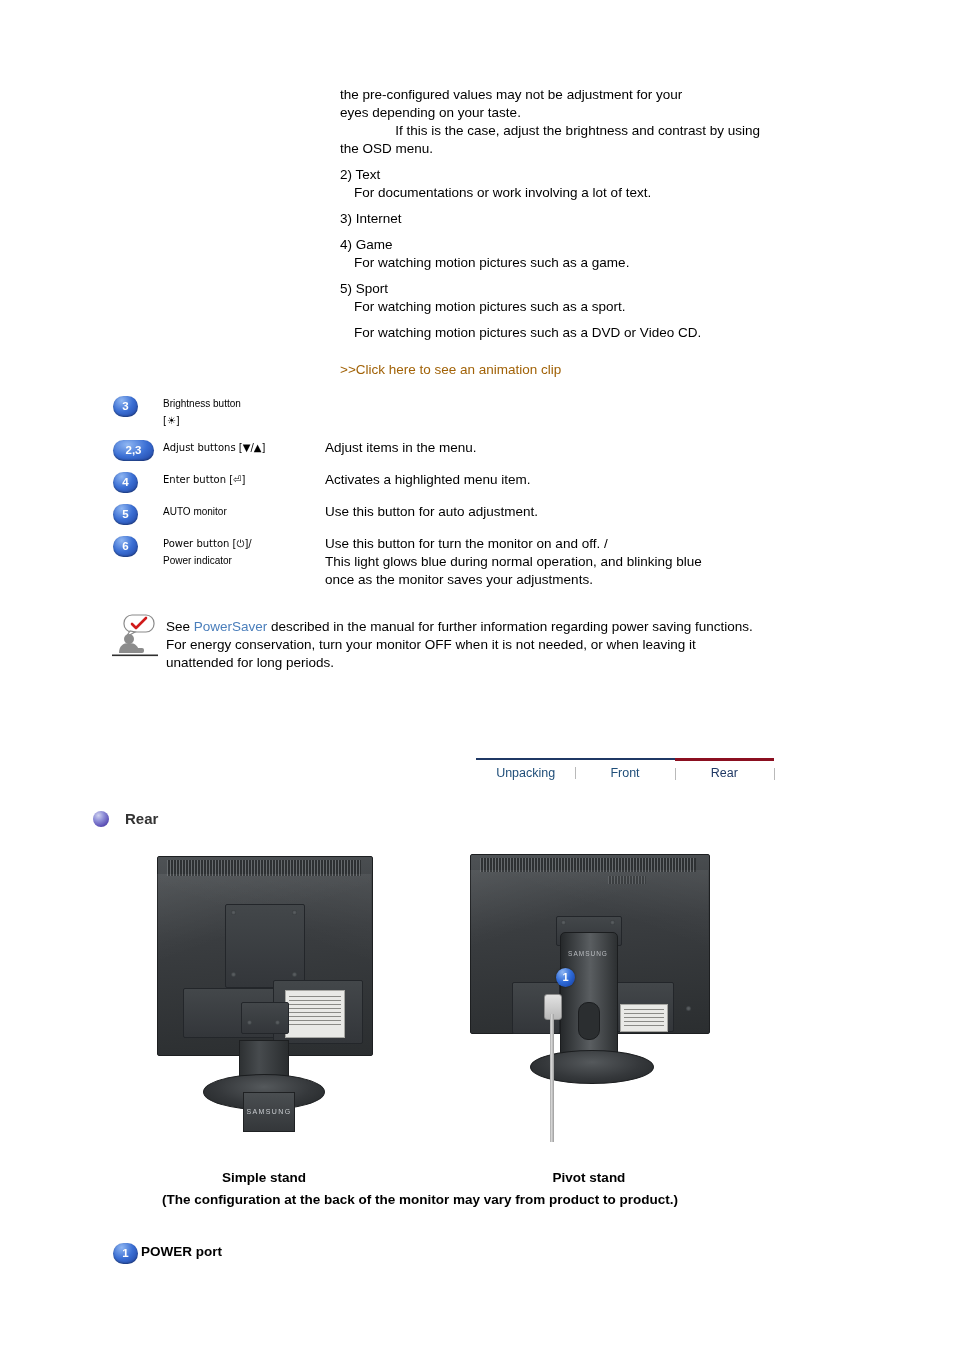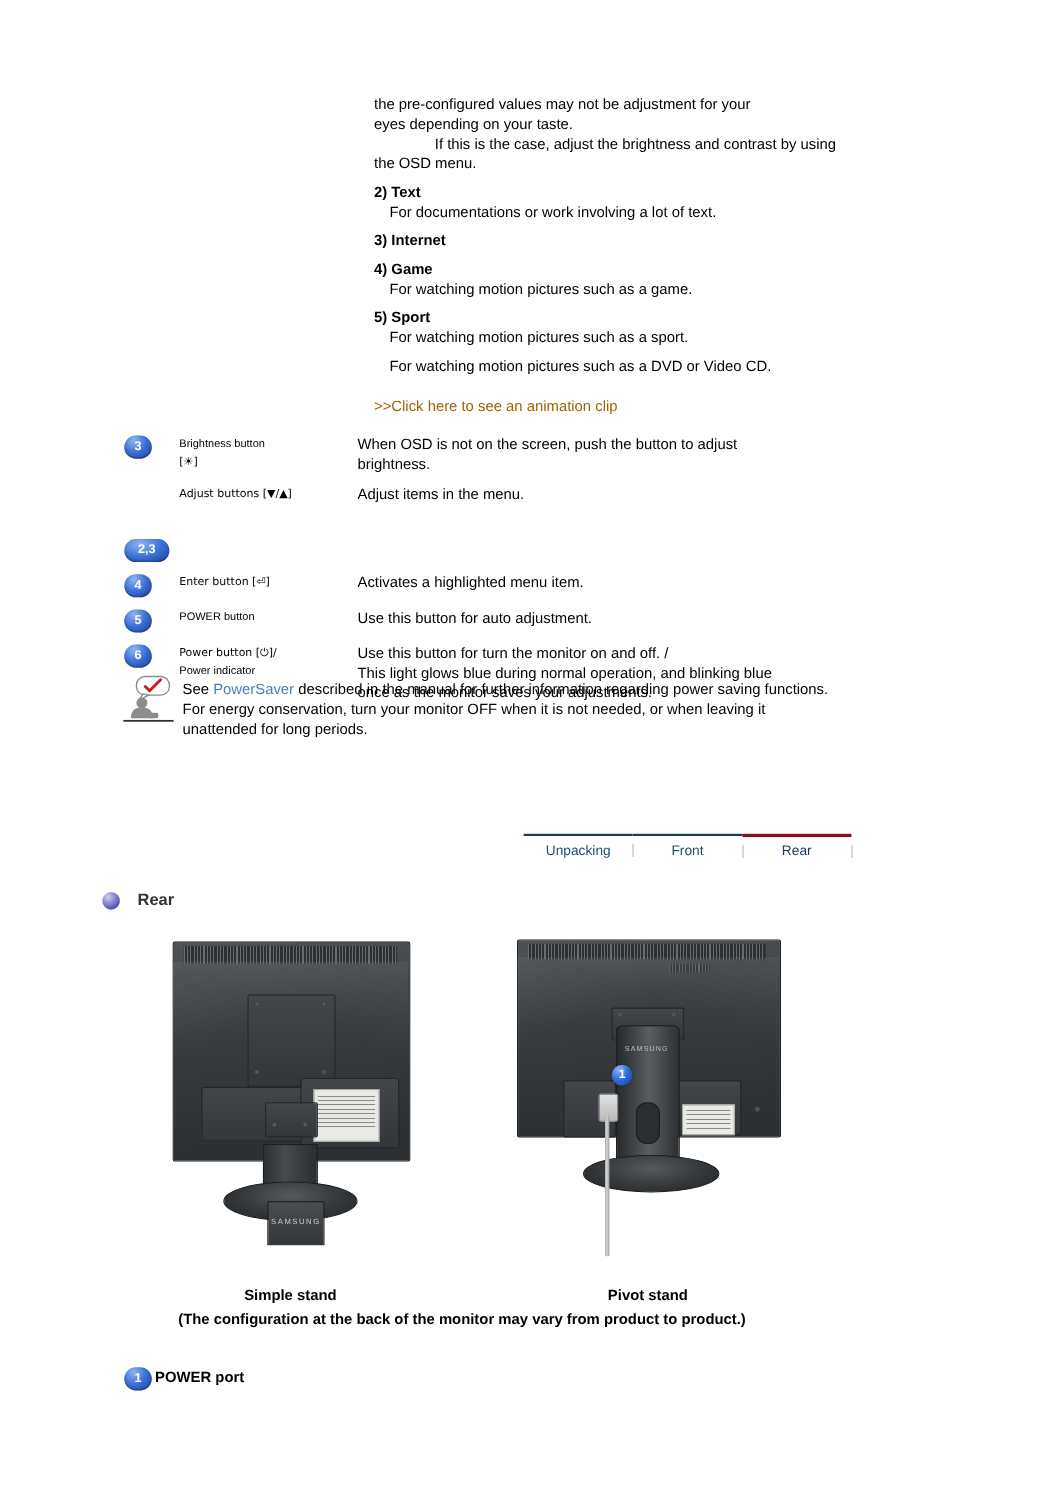--- a/index.html
+++ b/index.html
@@ -22,21 +22,21 @@
   
   #intro-block {
     position: absolute;
     left: 340px;
     top: 86px;
     width: 420px;
   }
   #intro-block .lead { margin: 0 0 0 0; }
   #intro-block .lead .hang { display:block; padding-left: 10px; text-align: right; }
   .mode-item { margin-top: 8px; }
-  .mode-item .mode-title { font-weight: bold; padding-left: 0px; }
+  .mode-item .mode-title { font-weight: normal; padding-left: 0px; }
   .mode-item .mode-desc  { padding-left: 14px; }
   .anim-link {
     display: block;
     margin-top: 20px;
     color: #a16207;
     font-size: 13.5px;
     text-decoration: none;
     cursor: pointer;
   }
 
@@ -86,21 +86,20 @@
     font-family: "Liberation Sans", sans-serif;
     background: radial-gradient(ellipse at 35% 22%, #8fb6f2 0%, #3b6fd4 48%, #1d3f9c 100%);
     box-shadow: inset 0 -1px 2px rgba(0,0,0,.35);
     vertical-align: middle;
   }
   .badge.wide {
     min-width: 33px;
     padding: 0 4px;
     border-radius: 11px;
     background: radial-gradient(ellipse at 35% 22%, #8fb6f2 0%, #3b6fd4 52%, #1d3f9c 100%);
-    margin-top: 48px;
   }
 
   
   #note-block {
     position: absolute;
     left: 112px;
     top: 612px;
     width: 650px;
     display: flex;
     align-items: flex-start;
@@ -363,24 +362,20 @@
 <div id="button-table">
 
   <div class="btn-row">
     <div class="badge-cell">
       <span class="badge">3</span>
     </div>
     <div class="label-cell">
       <span>Brightness button</span><br>
       <span class="glyph">[☀]</span>
     </div>
-    <div class="desc-cell">
-      <span>When OSD is not on the screen, push the button to adjust</span><br>
-      <span>brightness.</span>
-    </div>
   </div>
 
   <div class="btn-row">
     <div class="badge-cell">
       <span class="badge wide">2,3</span>
     </div>
     <div class="label-cell">
       <span class="glyph">Adjust buttons [▼/▲]</span>
     </div>
     <div class="desc-cell">
@@ -398,21 +393,21 @@
     <div class="desc-cell">
       <span>Activates a highlighted menu item.</span>
     </div>
   </div>
 
   <div class="btn-row">
     <div class="badge-cell">
       <span class="badge">5</span>
     </div>
     <div class="label-cell">
-      <span>POWER button</span>
+      <span>AUTO monitor</span>
     </div>
     <div class="desc-cell">
       <span>Use this button for auto adjustment.</span>
     </div>
   </div>
 
   <div class="btn-row">
     <div class="badge-cell">
       <span class="badge">6</span>
     </div>

